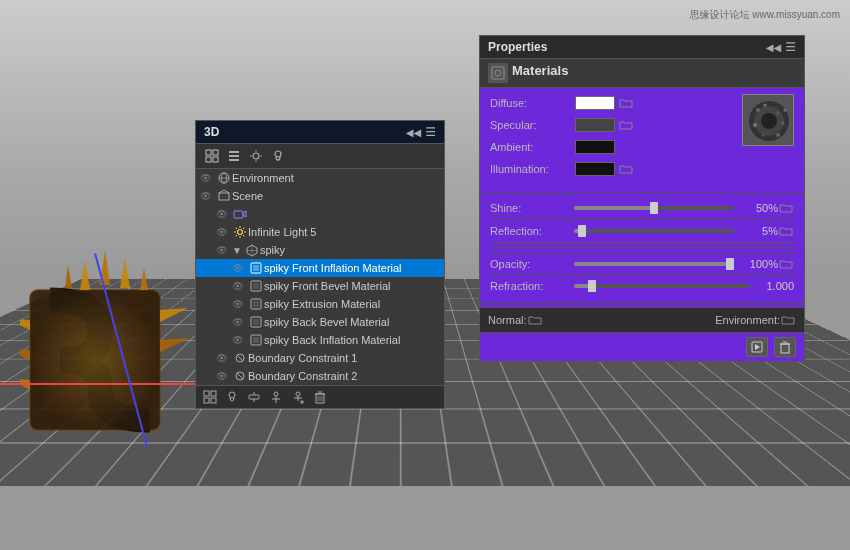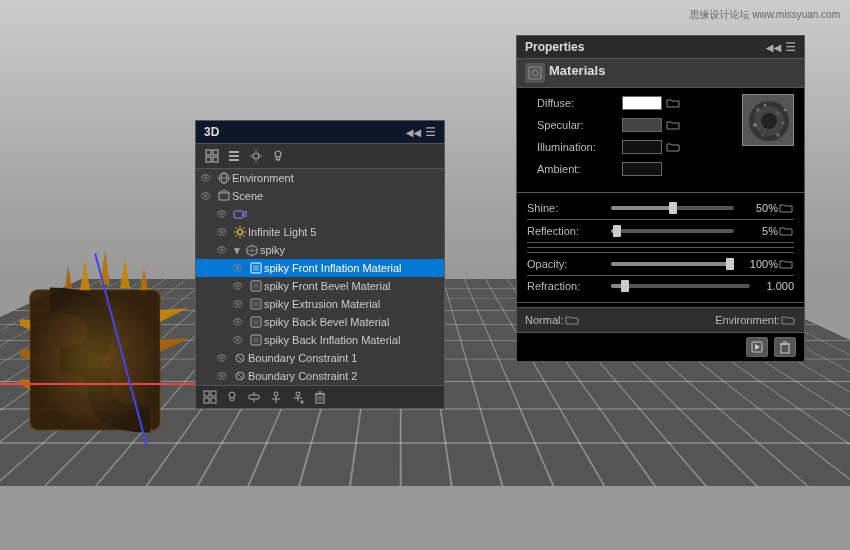--- a/index.html
+++ b/index.html
@@ -170,22 +170,22 @@
       background: #2e2e2e;
       gap: 6px;
       border-top: 1px solid #555;
     }
 
     
     .panel-props {
       position: absolute;
       top: 35px;
       right: 45px;
-      width: 289px;
-      background: #000000;
+      width: 326px;
+      background: #6d28d9;
       border: 1px solid #555;
       z-index: 50;
       color: #ccc;
     }
 
     .props-header {
       background: #2a2a2a;
       padding: 4px 8px;
       display: flex;
       align-items: center;
@@ -660,21 +660,21 @@
   <div class="props-tab">
     <div class="tab-icon">
       <svg width="16" height="16" viewBox="0 0 16 16">
           <rect x="2" y="2" width="12" height="12" rx="1" fill="none" stroke="#888" stroke-width="1.2"></rect>
           <circle cx="8" cy="8" r="3" fill="none" stroke="#888" stroke-width="1"></circle>
         </svg>
     </div>
     <span class="tab-label">Materials</span>
   </div>
 
-  <div style="position:relative;padding:6px 20px;">
+  <div style="position:relative;padding:6px 10px;">
 
     <div style="position:absolute;right:10px;top:6px;width:52px;height:52px;border:1px solid #888;overflow:hidden;">
       <svg width="52" height="52" viewBox="0 0 52 52">
         <rect width="52" height="52" fill="#555"></rect>
         <circle cx="26" cy="26" r="20" fill="#333"></circle>
         <circle cx="26" cy="26" r="15" fill="#444"></circle>
         <circle cx="26" cy="26" r="8" fill="#222"></circle>
 
         <circle cx="15" cy="15" r="2" fill="#666"></circle>
           <circle cx="22" cy="10" r="1.5" fill="#777"></circle>
@@ -701,32 +701,32 @@
       <span class="prop-label">Specular:</span>
       <div class="prop-color gray"></div>
       <div class="prop-folder-icon">
         <svg width="14" height="12" viewBox="0 0 14 12">
             <path d="M1,3 L1,10 L13,10 L13,4 L6,4 L5,3 Z" fill="none" stroke="#888" stroke-width="1"></path>
           </svg>
       </div>
     </div>
 
     <div class="prop-row">
+      <span class="prop-label">Ambient:</span>
+      <div class="prop-color black"></div>
+    </div>
+
+    <div class="prop-row">
       <span class="prop-label">Illumination:</span>
       <div class="prop-color black"></div>
       <div class="prop-folder-icon">
         <svg width="14" height="12" viewBox="0 0 14 12">
             <path d="M1,3 L1,10 L13,10 L13,4 L6,4 L5,3 Z" fill="none" stroke="#888" stroke-width="1"></path>
           </svg>
       </div>
-    </div>
-
-    <div class="prop-row">
-      <span class="prop-label">Ambient:</span>
-      <div class="prop-color black"></div>
     </div>
   </div>
 
   <div class="divider"></div>
 
   <div style="padding:4px 10px;">
 
     <div class="slider-row">
       <span class="prop-name">Shine:</span>
       <div class="slider-container">

